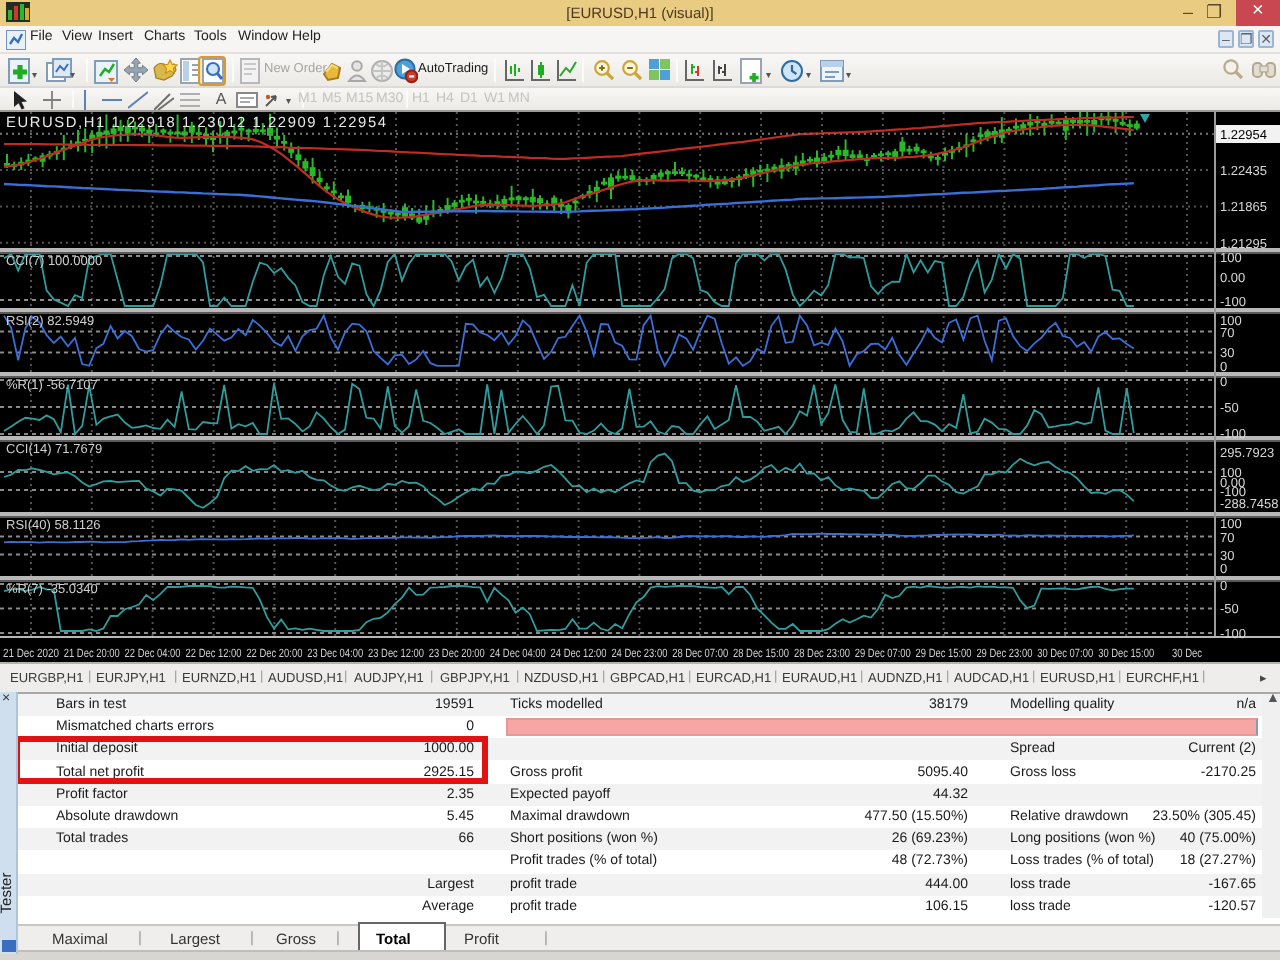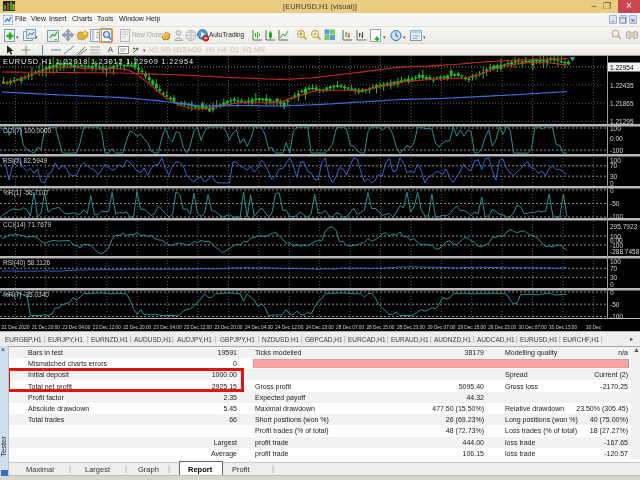--- a/index.html
+++ b/index.html
@@ -802,21 +802,21 @@
       <span style="position:absolute;left:1px;top:0px;font-size:7px;color:#333">×</span>
       <span style="position:absolute;left:-22px;top:96px;font-size:7.5px;color:#222;transform:rotate(-90deg);transform-origin:center;display:inline-block;width:50px;text-align:center">Tester</span>
       <div style="position:absolute;left:1px;top:124px;width:7px;height:6px;background:#3a6fc0"></div>
     </div>
 
 <div id="bottomtabs">
       <span style="left:26px">Maximal</span>
       <i style="left:69px">|</i>
       <span style="left:85px">Largest</span>
       <i style="left:125px">|</i>
-      <span style="left:138px">Graph</span>
+      <span style="left:138px">Gross</span>
       <i style="left:168px">|</i>
       <div class="abs" style="left:179px;top:-2px;width:44px;height:15px;background:#fff;border:1px solid #666"></div>
-      <span style="left:188px;color:#000;font-weight:bold">Report</span>
+      <span style="left:188px;color:#000;font-weight:bold">Total</span>
       <span style="left:232px">Profit</span>
       <i style="left:272px">|</i>
     </div>
 <div id="strip"></div>
 
 </div>
 </body></html>

